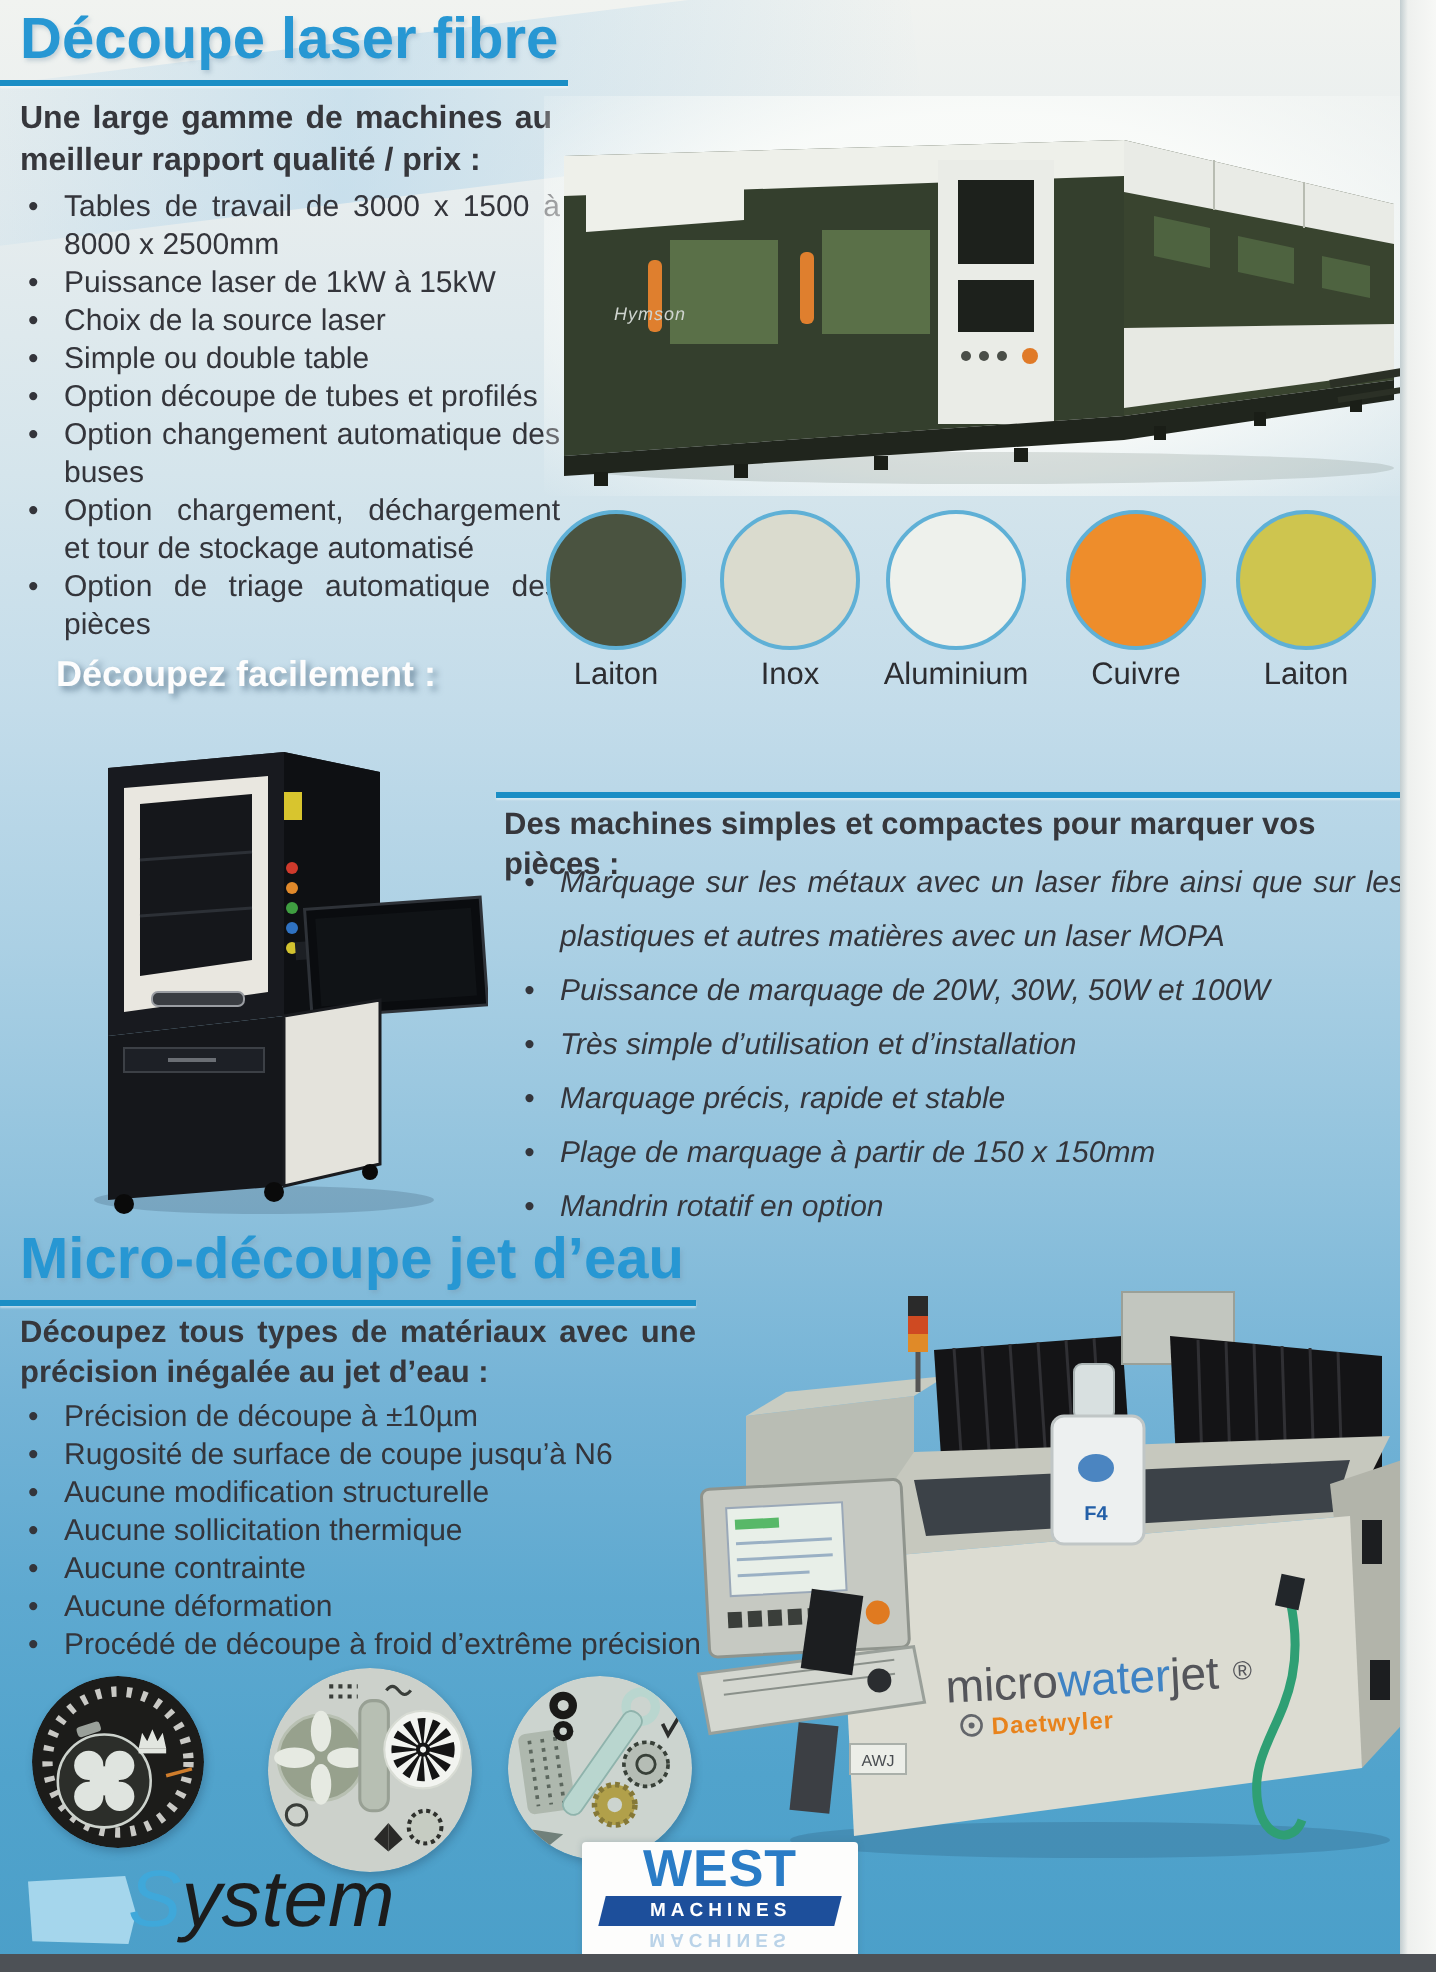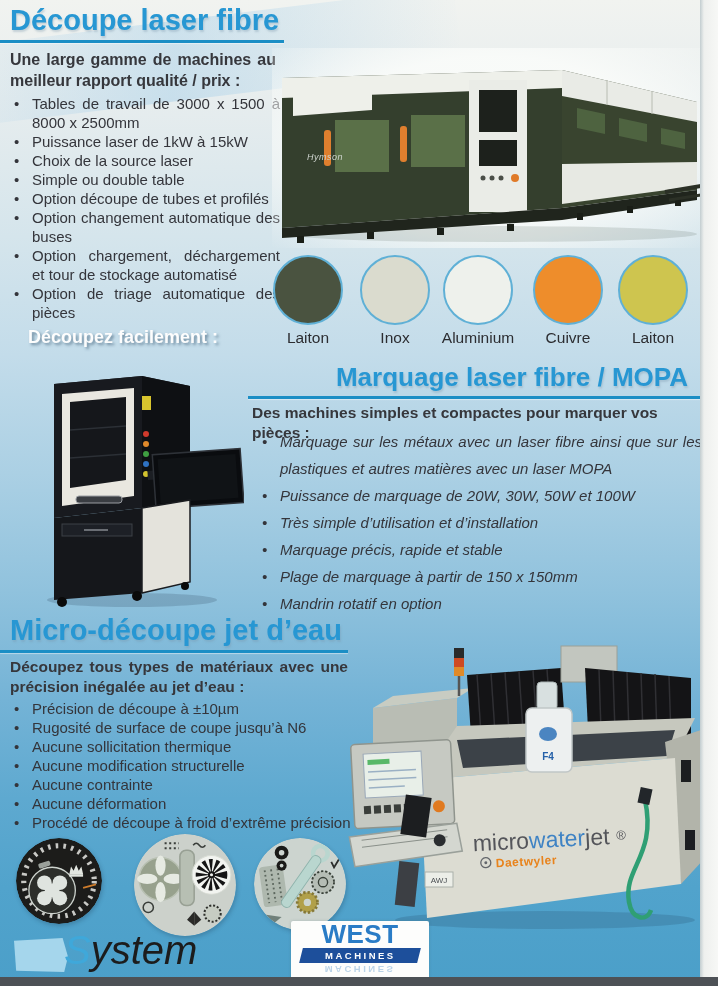--- a/index.html
+++ b/index.html
@@ -169,42 +169,41 @@
     <rect x="34" y="128" width="46" height="7" rx="3" fill="#3a3d42" stroke="#9a9da2" stroke-width="1"></rect>
     <polygon points="12,150 100,140 100,225 12,232" fill="#15171b"></polygon>
     <rect x="20" y="156" width="70" height="12" fill="#1d2026" stroke="#3c4046" stroke-width="1"></rect>
     <line x1="42" y1="162" x2="66" y2="162" stroke="#6a6e74" stroke-width="2"></line>
     <polygon points="100,140 148,132 148,214 100,225" fill="#e4e3dc" stroke="#1a1c20" stroke-width="1.5"></polygon>
     <circle cx="20" cy="234" r="5" fill="#0a0a0a"></circle>
     <circle cx="95" cy="228" r="5" fill="#0a0a0a"></circle>
     <circle cx="143" cy="218" r="4" fill="#0a0a0a"></circle>
   </svg>
 
-  <div class="abs sec-title h2">Marquage laser fibre / MOPA</div>
   <div class="abs rule rule2"></div>
   <div class="abs intro intro2">Des machines simples et compactes pour marquer vos pièces :</div>
 
   <ul class="abs blist s2">
     <li>Marquage sur les métaux avec un laser fibre ainsi que sur les plastiques et autres matières avec un laser MOPA</li>
     <li>Puissance de marquage de 20W, 30W, 50W et 100W</li>
     <li>Très simple d’utilisation et d’installation</li>
     <li>Marquage précis, rapide et stable</li>
     <li>Plage de marquage à partir de 150 x 150mm</li>
     <li>Mandrin rotatif en option</li>
   </ul>
 
   <div class="abs sec-title h3">Micro-découpe jet d’eau</div>
   <div class="abs rule rule3"></div>
   <div class="abs intro intro3">Découpez tous types de matériaux avec une précision inégalée au jet d’eau :</div>
 
   <ul class="abs blist s3">
     <li>Précision de découpe à ±10µm</li>
     <li>Rugosité de surface de coupe jusqu’à N6</li>
+    <li>Aucune modification structurelle</li>
     <li>Aucune sollicitation thermique</li>
-    <li>Aucune modification structurelle</li>
     <li>Aucune contrainte</li>
     <li>Aucune déformation</li>
     <li>Procédé de découpe à froid d’extrême précision</li>
   </ul>
 
   <svg class="abs" style="left:345px;top:630px" width="360" height="300" viewBox="0 0 360 300">
     <ellipse cx="200" cy="290" rx="150" ry="9" fill="rgba(25,55,85,.18)"></ellipse>
 
     <polygon points="28,78 112,68 112,132 28,142" fill="#b9bdb4"></polygon>
     <polygon points="28,78 48,66 128,58 112,68" fill="#c8ccc2"></polygon>

